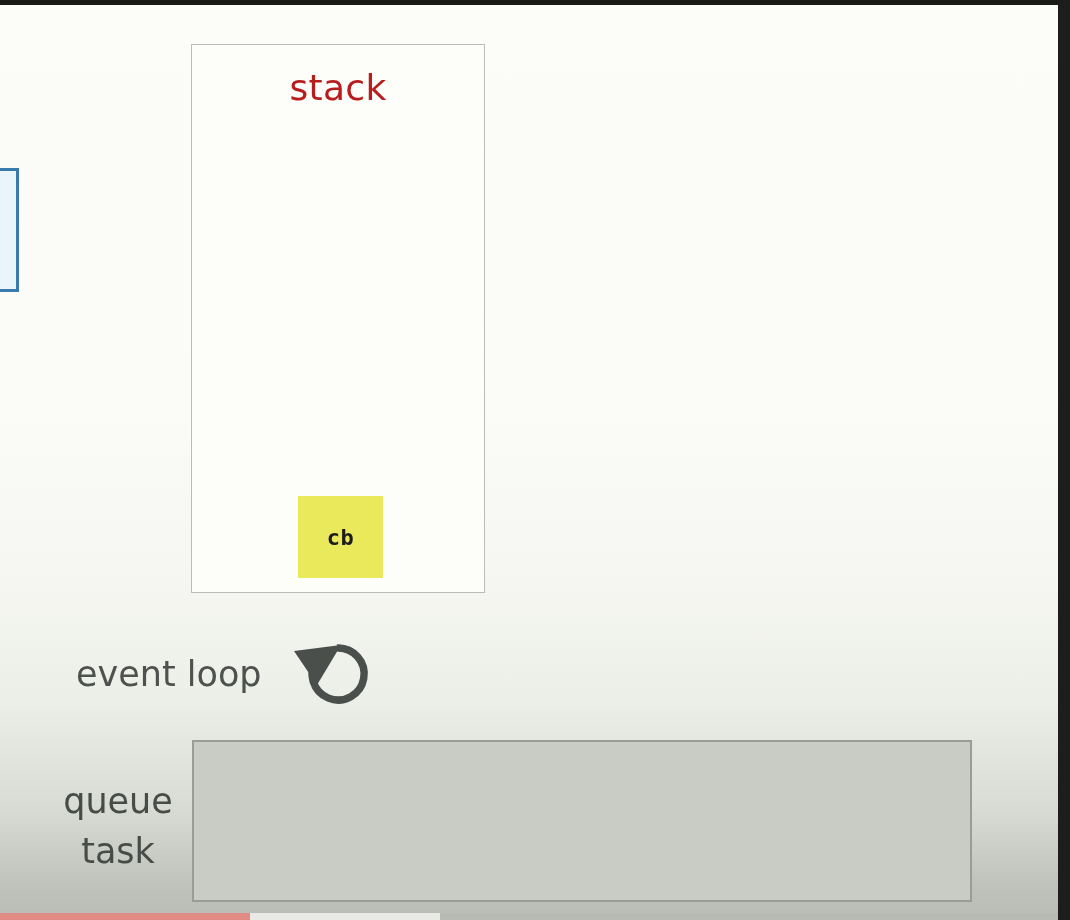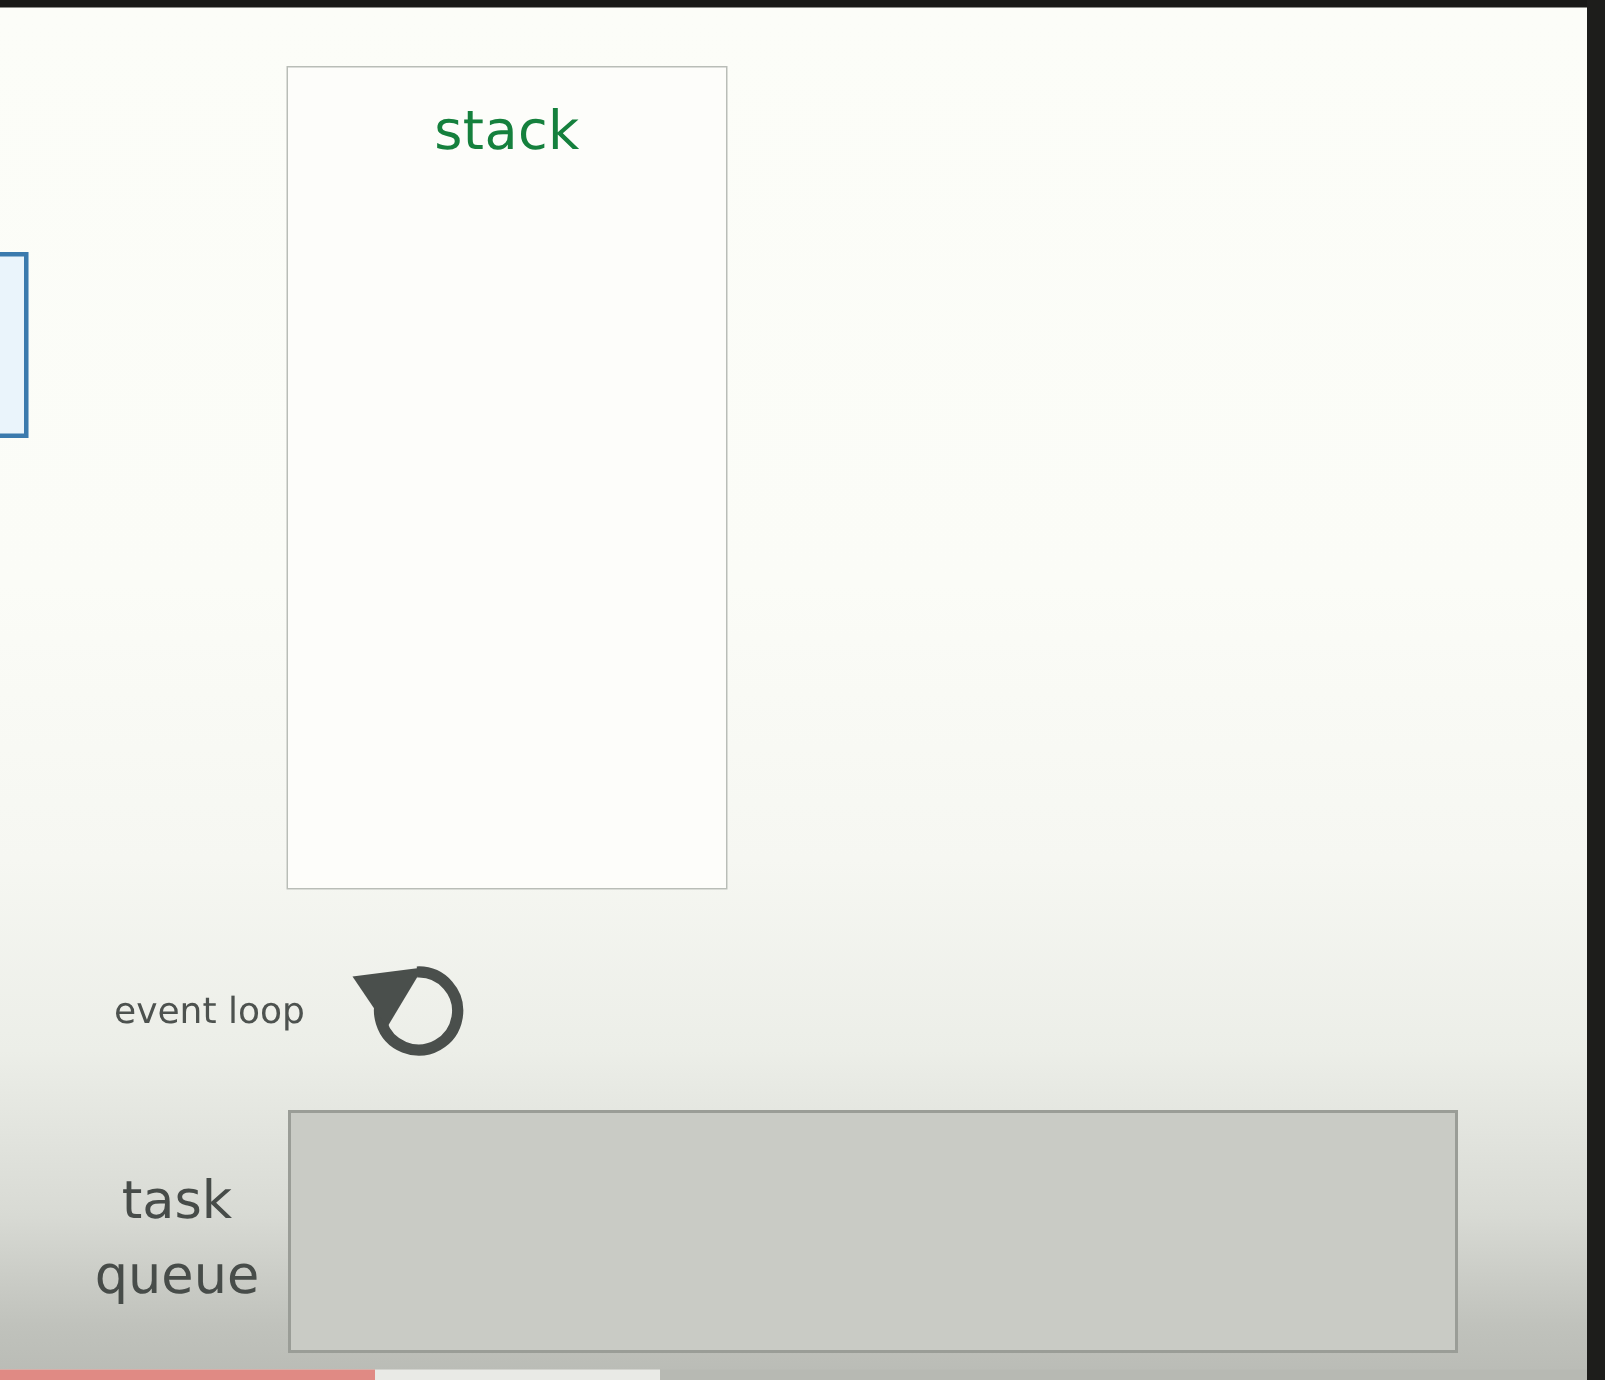--- a/index.html
+++ b/index.html
@@ -84,21 +84,21 @@
     height: 549px;
   }
   .region-title {
     position: absolute;
     left: 0;
     right: 0;
     top: 22px;
     text-align: center;
     font-size: 36px;
     font-weight: 400;
-    color: #15803d;
+    color: #b91c1c;
     letter-spacing: 0.3px;
   }
 
   
   #cb-frame {
     position: absolute;
     left: 106px;
     top: 451px;
     width: 85px;
     height: 82px;
@@ -118,21 +118,21 @@
   
   #event-loop-row {
     position: absolute;
     left: 76px;
     top: 633px;
     display: flex;
     align-items: center;
     gap: 26px;
   }
   #event-loop-label {
-    font-size: 24px;
+    font-size: 35px;
     font-weight: 400;
     color: #4d524f;
     white-space: nowrap;
   }
   #event-loop-icon {
     display: block;
     width: 96px;
     height: 72px;
   }
 
@@ -190,37 +190,40 @@
 
   <div id="letterbox-top"></div>
   <div id="letterbox-right"></div>
 
   <div id="slide">
 
     <div id="left-clip-box"></div>
 
     <div id="stack-box" class="region-box">
       <div class="region-title">stack</div>
+      <div id="cb-frame">
+        <span id="cb-frame-label">cb</span>
+      </div>
     </div>
 
 
     <div id="event-loop-row">
       <span id="event-loop-label">event loop</span>
       <span>
         <svg id="event-loop-icon" viewBox="0 0 96 72" xmlns="http://www.w3.org/2000/svg">
           <path d="M 49 10
                    A 26 26 0 1 1 28.5 21.5" fill="none" stroke="#4a4f4c" stroke-width="7.5" stroke-linecap="butt"></path>
           <polygon points="6,13 53,7 29,47" fill="#4a4f4c"></polygon>
         </svg>
       </span>
     </div>
 
     <div id="task-queue-label">
+      <div>queue</div>
       <div>task</div>
-      <div>queue</div>
     </div>
     <div id="task-queue-box"></div>
 
     <div id="progress-bar">
       <div id="progress-buffered"></div>
       <div id="progress-played"></div>
     </div>
 
   </div>
 </div>

